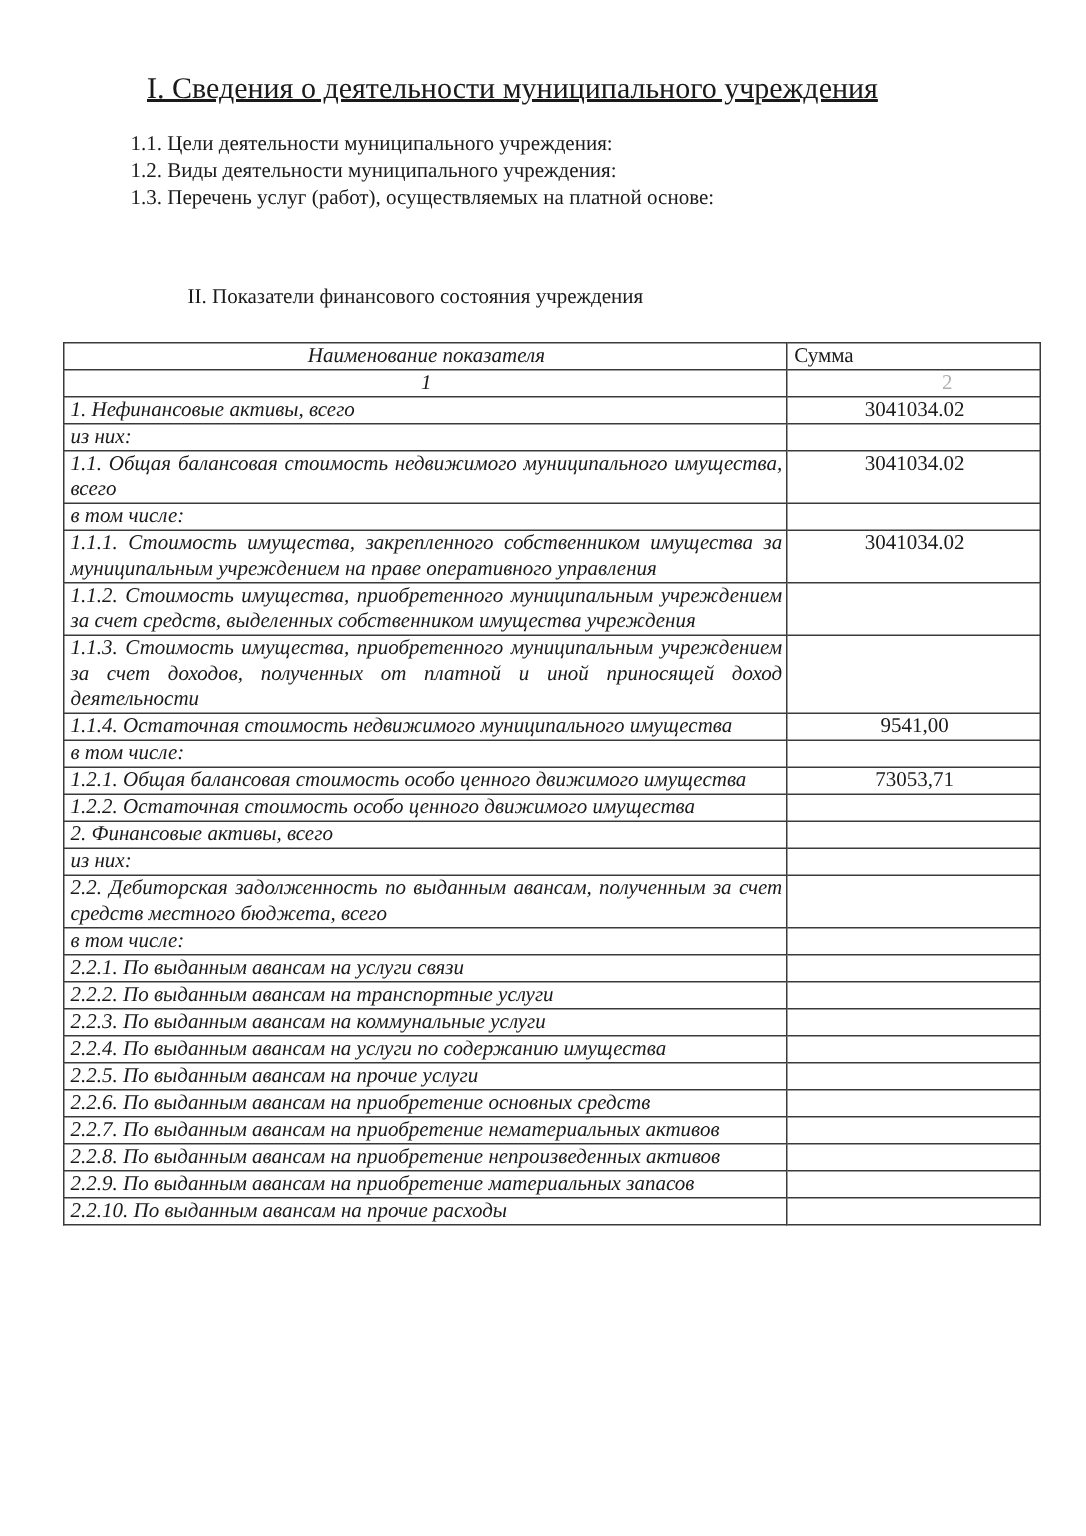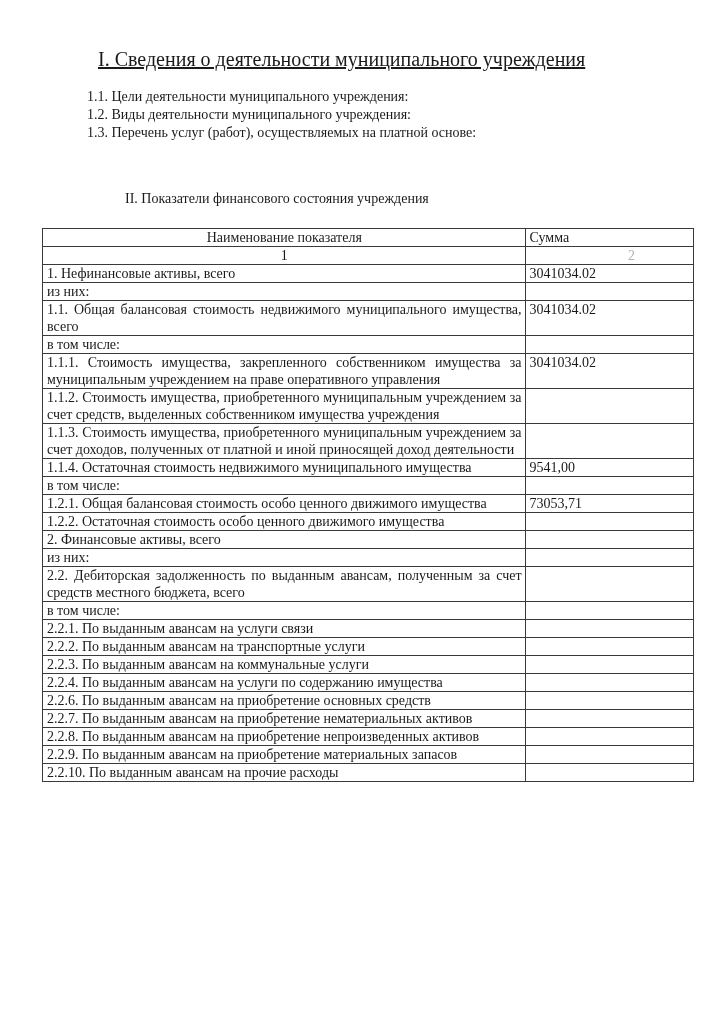--- a/index.html
+++ b/index.html
@@ -11,23 +11,23 @@
   .heading1 { position: absolute; left: 98px; top: 48px; font-size: 20px; text-decoration: underline; }
   .goals { position: absolute; left: 87px; top: 88px; font-size: 14px; line-height: 18px; }
   .goals div { white-space: nowrap; }
   .heading2 { position: absolute; left: 125px; top: 191px; font-size: 14px; }
   table.fin {
     position: absolute; left: 42px; top: 228px;
     width: 652px; border-collapse: collapse;
     font-size: 14px; line-height: 17px;
   }
   table.fin td {
-    border: 1px solid #3a3a3a; padding: 0 3px 0 4px; vertical-align: top;
+    border: 1px solid #3a3a3a; padding: 0 3px 0 4px; vertical-align: top; text-align: center;
   }
-  table.fin td.name { width: 520px; text-align: justify; }
+  table.fin td.name { width: 520px; text-align: justify; font-style: italic; }
   table.fin td.val { width: 117px; margin-top: 16px; }
   table.fin tr.hdr td { text-align: center; }
   table.fin tr.hdr td.val { text-align: left; }
   table.fin tr.num td { text-align: center; }
   table.fin tr.num td.val { color: #b0b0b0; text-align: right; padding-right: 58px; }
 </style>
 </head>
 <body>
 
 <div class="heading1">I. Сведения о деятельности муниципального учреждения</div>
@@ -120,20 +120,24 @@
       </tr>
       <tr>
         <td class="name">2.2.3. По выданным авансам на коммунальные услуги</td>
         <td class="val"></td>
       </tr>
       <tr>
         <td class="name">2.2.4. По выданным авансам на услуги по содержанию имущества</td>
         <td class="val"></td>
       </tr>
       <tr>
+        <td class="name">2.2.5. По выданным авансам на прочие услуги</td>
+        <td class="val"></td>
+      </tr>
+      <tr>
         <td class="name">2.2.6. По выданным авансам на приобретение основных средств</td>
         <td class="val"></td>
       </tr>
       <tr>
         <td class="name">2.2.7. По выданным авансам на приобретение нематериальных активов</td>
         <td class="val"></td>
       </tr>
       <tr>
         <td class="name">2.2.8. По выданным авансам на приобретение непроизведенных активов</td>
         <td class="val"></td>

